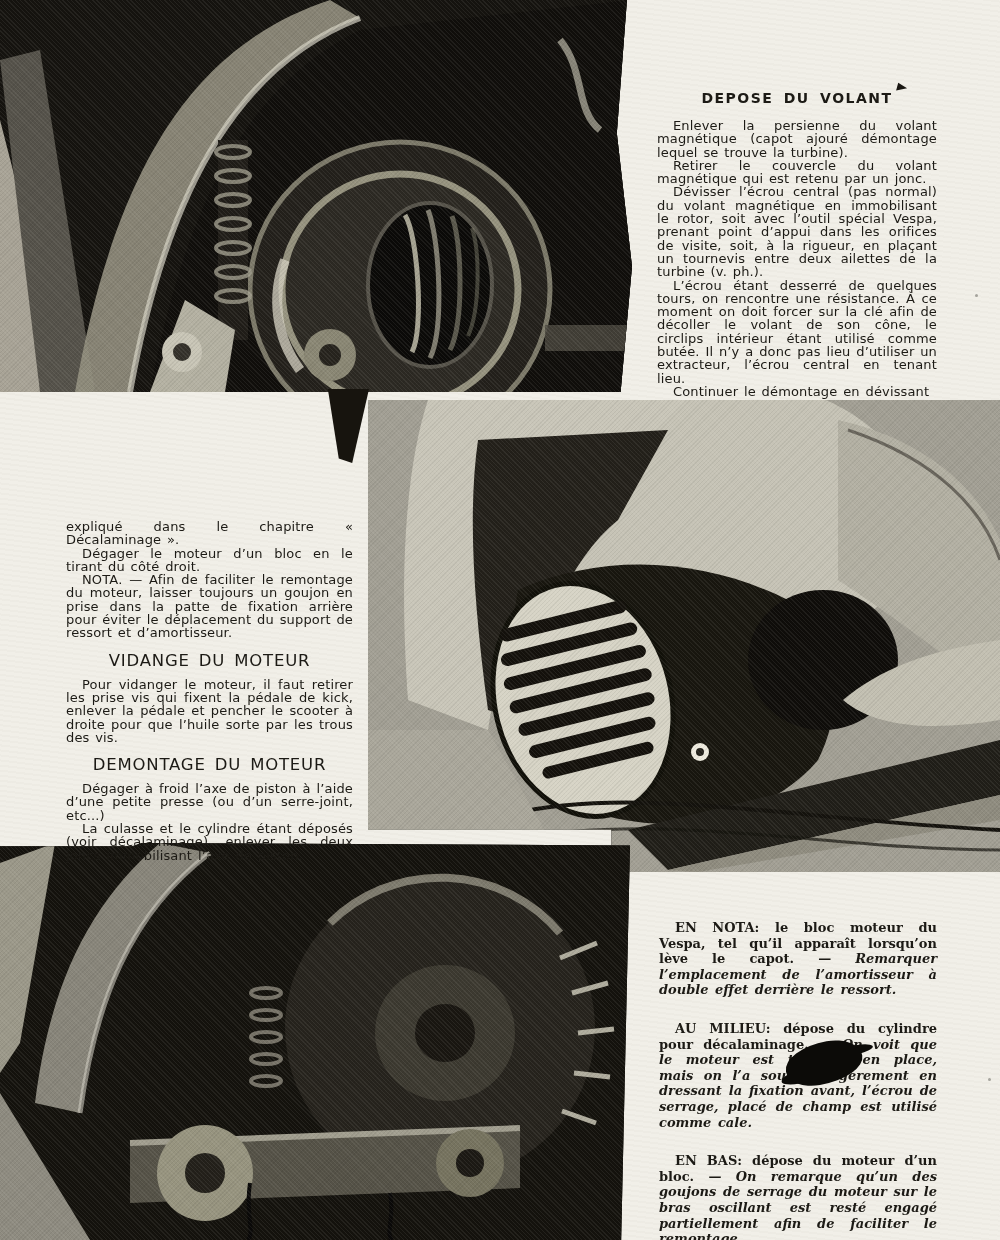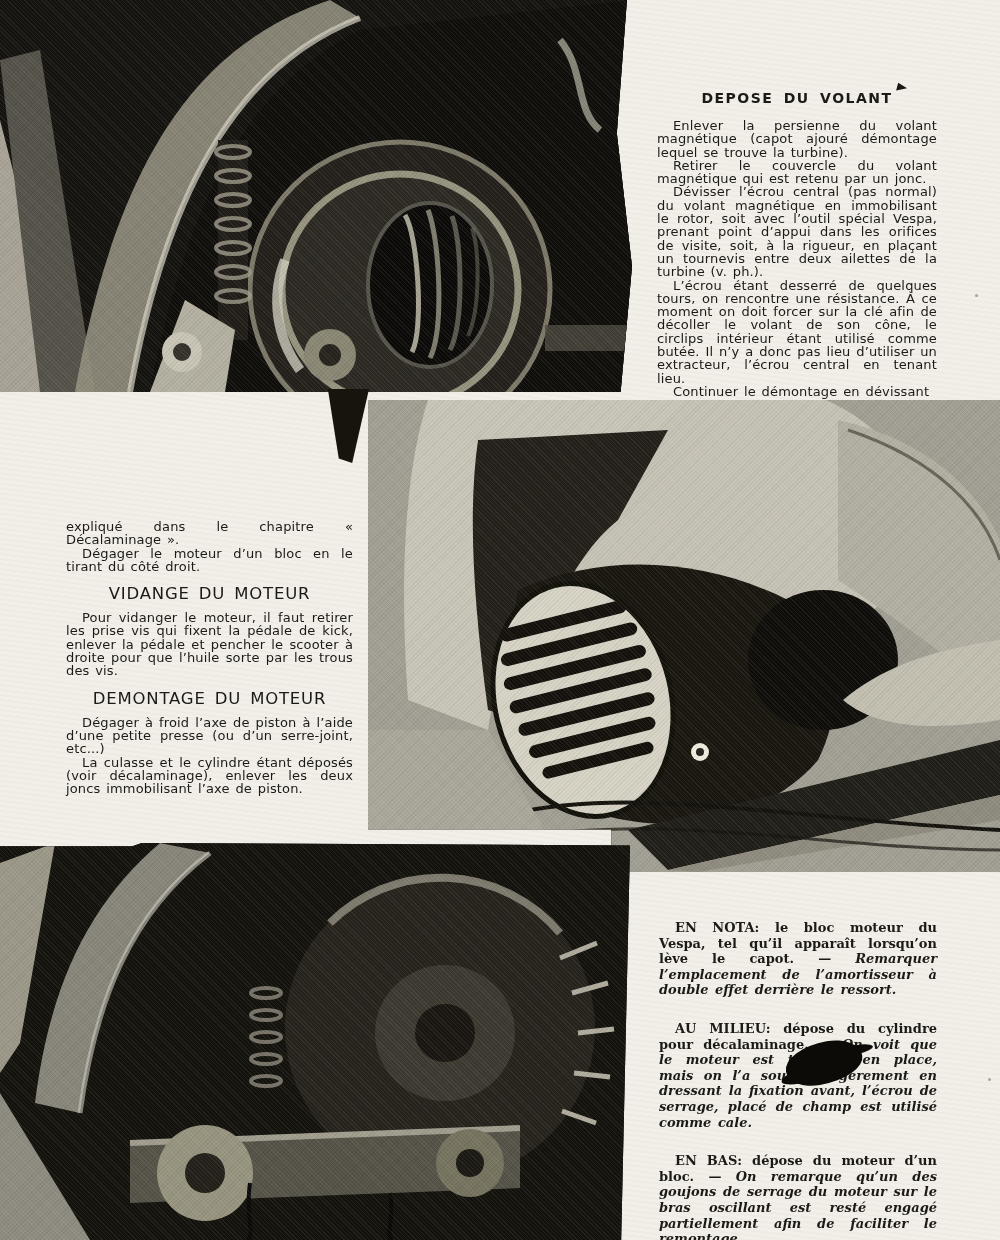--- a/index.html
+++ b/index.html
@@ -168,20 +168,21 @@
     <p>Enlever la persienne du volant magnétique (capot ajouré démontage lequel se trouve la turbine).</p>
     <p>Retirer le couvercle du volant magnétique qui est retenu par un jonc.</p>
     <p>Dévisser l’écrou central (pas normal) du volant magnétique en immobilisant le rotor, soit avec l’outil spécial Vespa, prenant point d’appui dans les orifices de visite, soit, à la rigueur, en plaçant un tournevis entre deux ailettes de la turbine (v. ph.).</p>
     <p>L’écrou étant desserré de quelques tours, on rencontre une résistance. À ce moment on doit forcer sur la clé afin de décoller le volant de son cône, le circlips intérieur étant utilisé comme butée. Il n’y a donc pas lieu d’utiliser un extracteur, l’écrou central en tenant lieu.</p>
     <p>Continuer le démontage en dévissant</p>
   </section>
 
   <section class="col col-left">
     <p class="no-indent">expliqué dans le chapitre « Décalaminage ».</p>
     <p>Dégager le moteur d’un bloc en le tirant du côté droit.</p>
+    <p>NOTA. — Afin de faciliter le remontage du moteur, laisser toujours un goujon en prise dans la patte de fixation arrière pour éviter le déplacement du support de ressort et d’amortisseur.</p>
     <h3 class="h-sub">VIDANGE DU MOTEUR</h3>
     <p>Pour vidanger le moteur, il faut retirer les prise vis qui fixent la pédale de kick, enlever la pédale et pencher le scooter à droite pour que l’huile sorte par les trous des vis.</p>
     <h3 class="h-sub">DEMONTAGE DU MOTEUR</h3>
     <p>Dégager à froid l’axe de piston à l’aide d’une petite presse (ou d’un serre-joint, etc...)</p>
     <p>La culasse et le cylindre étant déposés (voir décalaminage), enlever les deux joncs immobilisant l’axe de piston.</p>
   </section>
 
   <section class="col-captions">
     <p class="caption"><span class="cap-lead">EN NOTA:</span><span> le bloc moteur du Vespa, tel qu’il apparaît lorsqu’on lève le capot. — </span><span class="cap-italic">Remarquer l’emplacement de l’amortisseur à double effet derrière le ressort.</span></p>
     <p class="caption"><span class="cap-lead">AU MILIEU:</span><span> dépose du cylindre pour décalaminage. — </span><span class="cap-italic">On voit que le moteur est toujours en place, mais on l’a soulevé légèrement en dressant la fixation avant, l’écrou de serrage, placé de champ est utilisé comme cale.</span></p>

